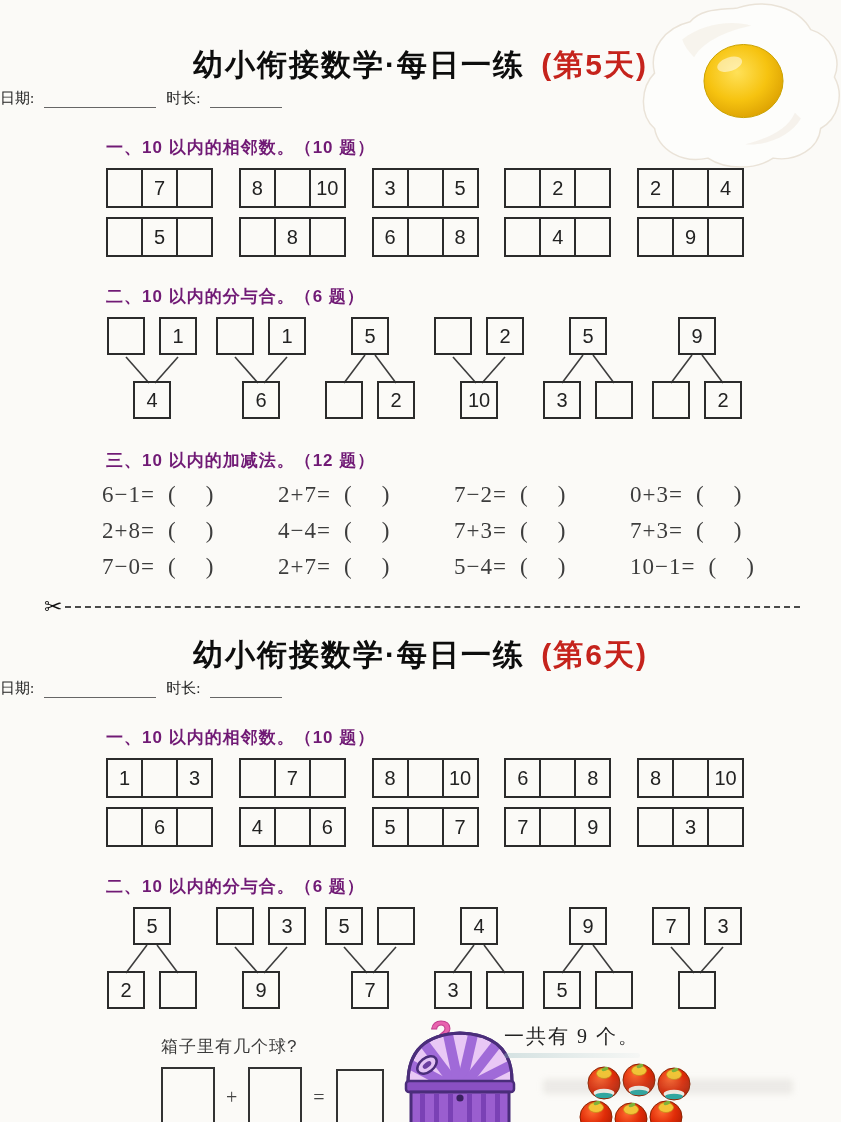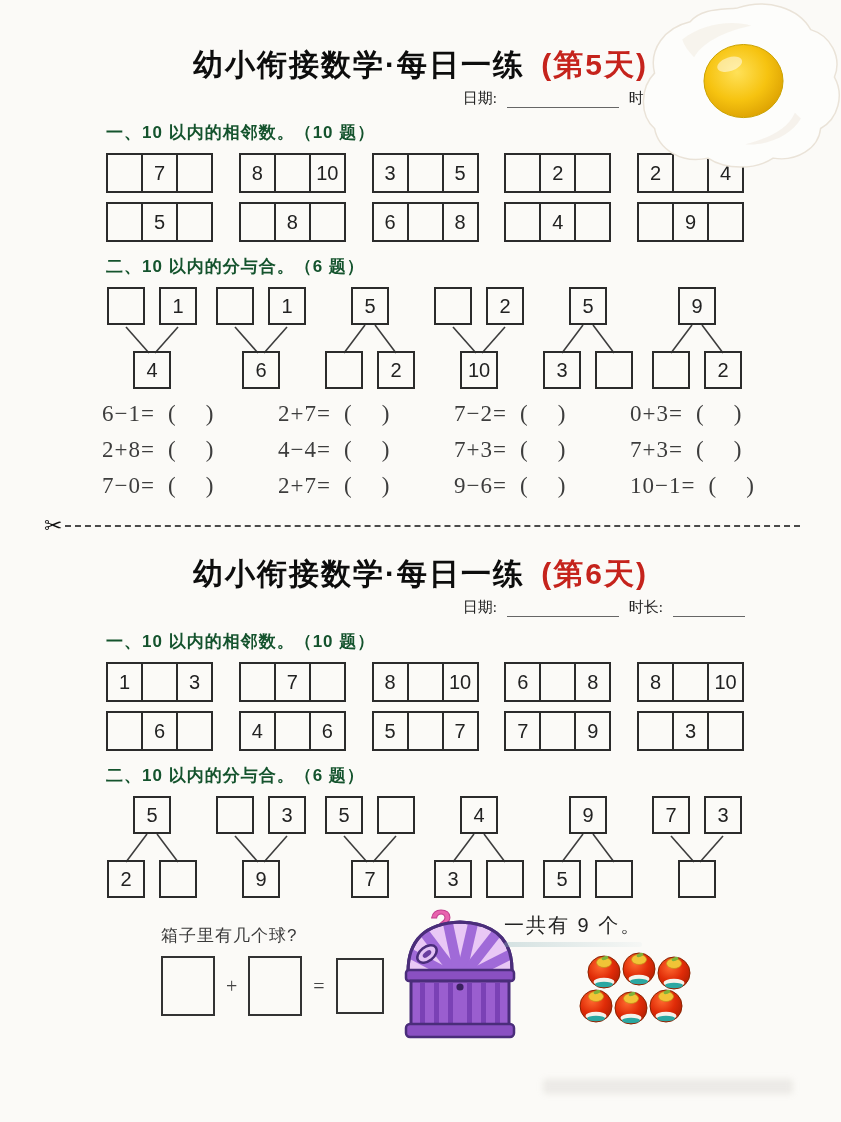--- a/index.html
+++ b/index.html
@@ -6,27 +6,27 @@
   .sheet{position:relative;width:841px;height:1122px;background:#fbfaf7;overflow:hidden;
          font-family:"Liberation Sans",sans-serif;color:#1a1a1a;}
 
   
   .sheet-title{margin:0;padding-top:46px;text-align:center;font-size:30px;font-weight:bold;
                letter-spacing:2px;color:#0d0d0d;line-height:38px;}
   .sheet-title.day6{padding-top:18px;}
   .title-day{color:#c5231c;margin-left:6px;}
 
   
-  .date-row{display:flex;justify-content:flex-end;align-items:flex-end;gap:10px;
+  .date-row{display:flex;align-items:flex-end;gap:10px;
             margin:4px 96px 0 0;font-family:"Liberation Serif",serif;font-size:15px;color:#222;height:20px;}
   .uline{display:inline-block;border-bottom:1.5px solid #666;height:14px;}
   .uline.w115{width:112px;} .uline.w75{width:72px;}
 
   
-  .sec-head{margin:13px 0 0 106px;font-size:17px;font-weight:bold;color:#14532d;letter-spacing:1px;}
+  .sec-head{margin:28px 0 0 106px;font-size:17px;font-weight:bold;color:#701a75;letter-spacing:1px;}
 
   
   .s1-row{display:flex;justify-content:space-between;width:638px;margin:9px 0 0 106px;}
   .box-group{display:flex;}
   .cell{width:33px;height:36px;border:2px solid #2b2b2b;margin-left:-2px;
         display:flex;align-items:center;justify-content:center;font-size:20px;color:#222;background:transparent;}
   .cell:first-child{margin-left:0;}
 
   
   .sc-wrap{display:flex;justify-content:space-between;width:645px;margin:9px 0 0 102px;height:104px;}
@@ -52,21 +52,21 @@
 
   
   .q3-area{position:relative;margin:4px 0 0 106px;height:150px;}
   .q3-prompt{position:absolute;left:55px;top:20px;font-family:Liberation Sans, sans-serif;
              font-size:17px;color:#3a3a3a;letter-spacing:1px;}
   .q3-eq{position:absolute;left:55px;top:52px;display:flex;align-items:center;gap:11px;}
   .q3-box{width:54px;height:60px;border:2px solid #333;box-sizing:border-box;}
   .q3-box.small{width:48px;height:56px;}
   .op{font-family:"Liberation Serif",serif;font-size:20px;color:#444;}
   .chest{position:absolute;left:288px;top:0;}
-  .q3-caption{position:absolute;left:398px;top:8px;font-family:Liberation Sans, sans-serif;
+  .q3-caption{position:absolute;left:398px;top:8px;font-family:Liberation Serif, serif;
               font-size:20px;color:#222;letter-spacing:2px;}
   .q3-caption::after{content:"";display:block;height:5px;margin-top:3px;border-radius:3px;
               background:linear-gradient(90deg,rgba(140,180,185,.35),rgba(205,222,226,.12));}
   .balls{position:absolute;left:468px;top:48px;}
 
   
   .egg{position:absolute;top:0;right:-6px;width:206px;height:170px;z-index:5;}
 
   
   .wm{position:absolute;right:48px;bottom:28px;width:250px;height:15px;
@@ -237,20 +237,21 @@
           <div class="sc-row sc-top">
             <div class="sc-box">9</div>
           </div>
           <div class="sc-row sc-bottom">
             <div class="sc-box"></div>
             <div class="sc-box">2</div>
           </div>
         </div>
       </div>
 
+    <div class="sec-head">三、10 以内的加减法。（12 题）</div>
     <div class="eq-wrap">
         <div class="eq-row">
           <div class="eq">
             <span class="eq-expr">6−1=</span>
             <span class="eq-bracket">
               <span>(</span>
               <span>)</span>
             </span>
           </div>
           <div class="eq">
@@ -314,21 +315,21 @@
             </span>
           </div>
           <div class="eq">
             <span class="eq-expr">2+7=</span>
             <span class="eq-bracket">
               <span>(</span>
               <span>)</span>
             </span>
           </div>
           <div class="eq">
-            <span class="eq-expr">9−6=</span>
+            <span class="eq-expr">5−4=</span>
             <span class="eq-bracket">
               <span>(</span>
               <span>)</span>
             </span>
           </div>
           <div class="eq">
             <span class="eq-expr">10−1=</span>
             <span class="eq-bracket">
               <span>(</span>
               <span>)</span>

